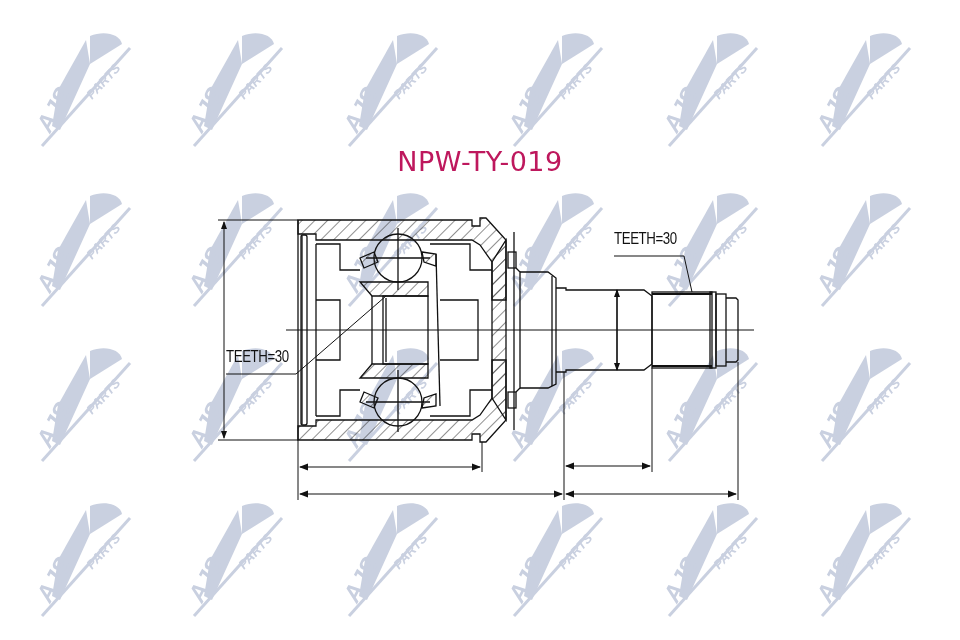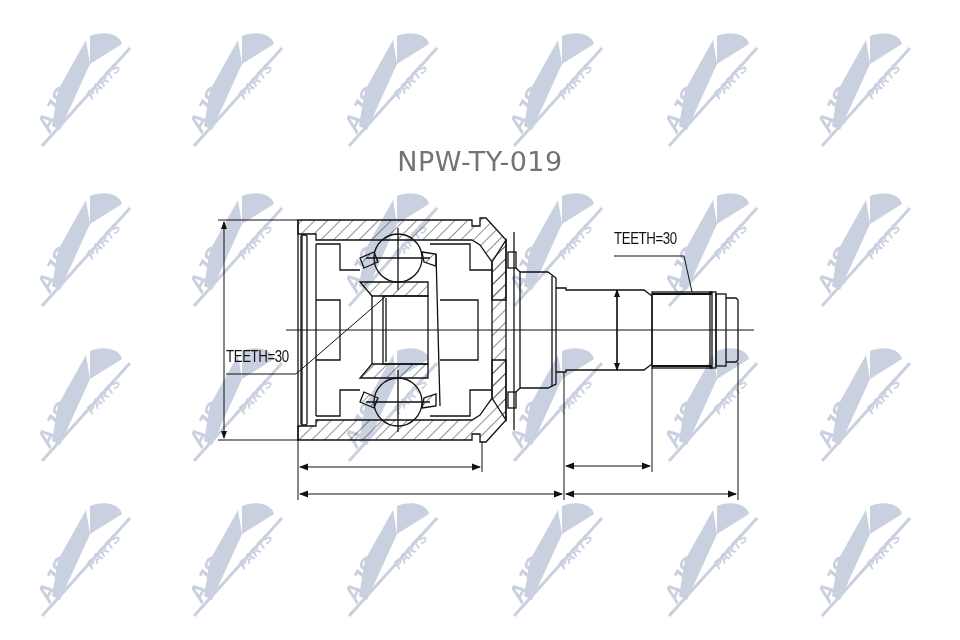--- a/index.html
+++ b/index.html
@@ -1,20 +1,20 @@
 <!DOCTYPE html>
 <html><head>
 <meta charset="utf-8">
 <style>
   html, body { margin: 0; padding: 0; background: #ffffff; }
   body { width: 960px; height: 640px; position: relative; overflow: hidden; font-family: "Liberation Sans", sans-serif; }
   #stage { position: absolute; left: 0; top: 0; width: 960px; height: 640px; }
   .title {
     position: absolute; left: 0; top: 146px; width: 960px; text-align: center;
-    font-family: "DejaVu Sans", sans-serif; font-size: 27px; color: #737373;
+    font-family: "DejaVu Sans", sans-serif; font-size: 27px; color: #be185d;
     letter-spacing: 0.5px; z-index: 3;
   }
   .label {
     position: absolute; font-family: "Liberation Sans", sans-serif;
     font-size: 17px; font-weight: normal; color: #111; transform: scaleX(0.78);
     transform-origin: left top; z-index: 3; letter-spacing: -0.5px;
   }
   .wm { position: absolute; width: 110px; height: 120px; z-index: 1; }
   svg.drawing { position: absolute; left: 0; top: 0; z-index: 2; }
 </style>

